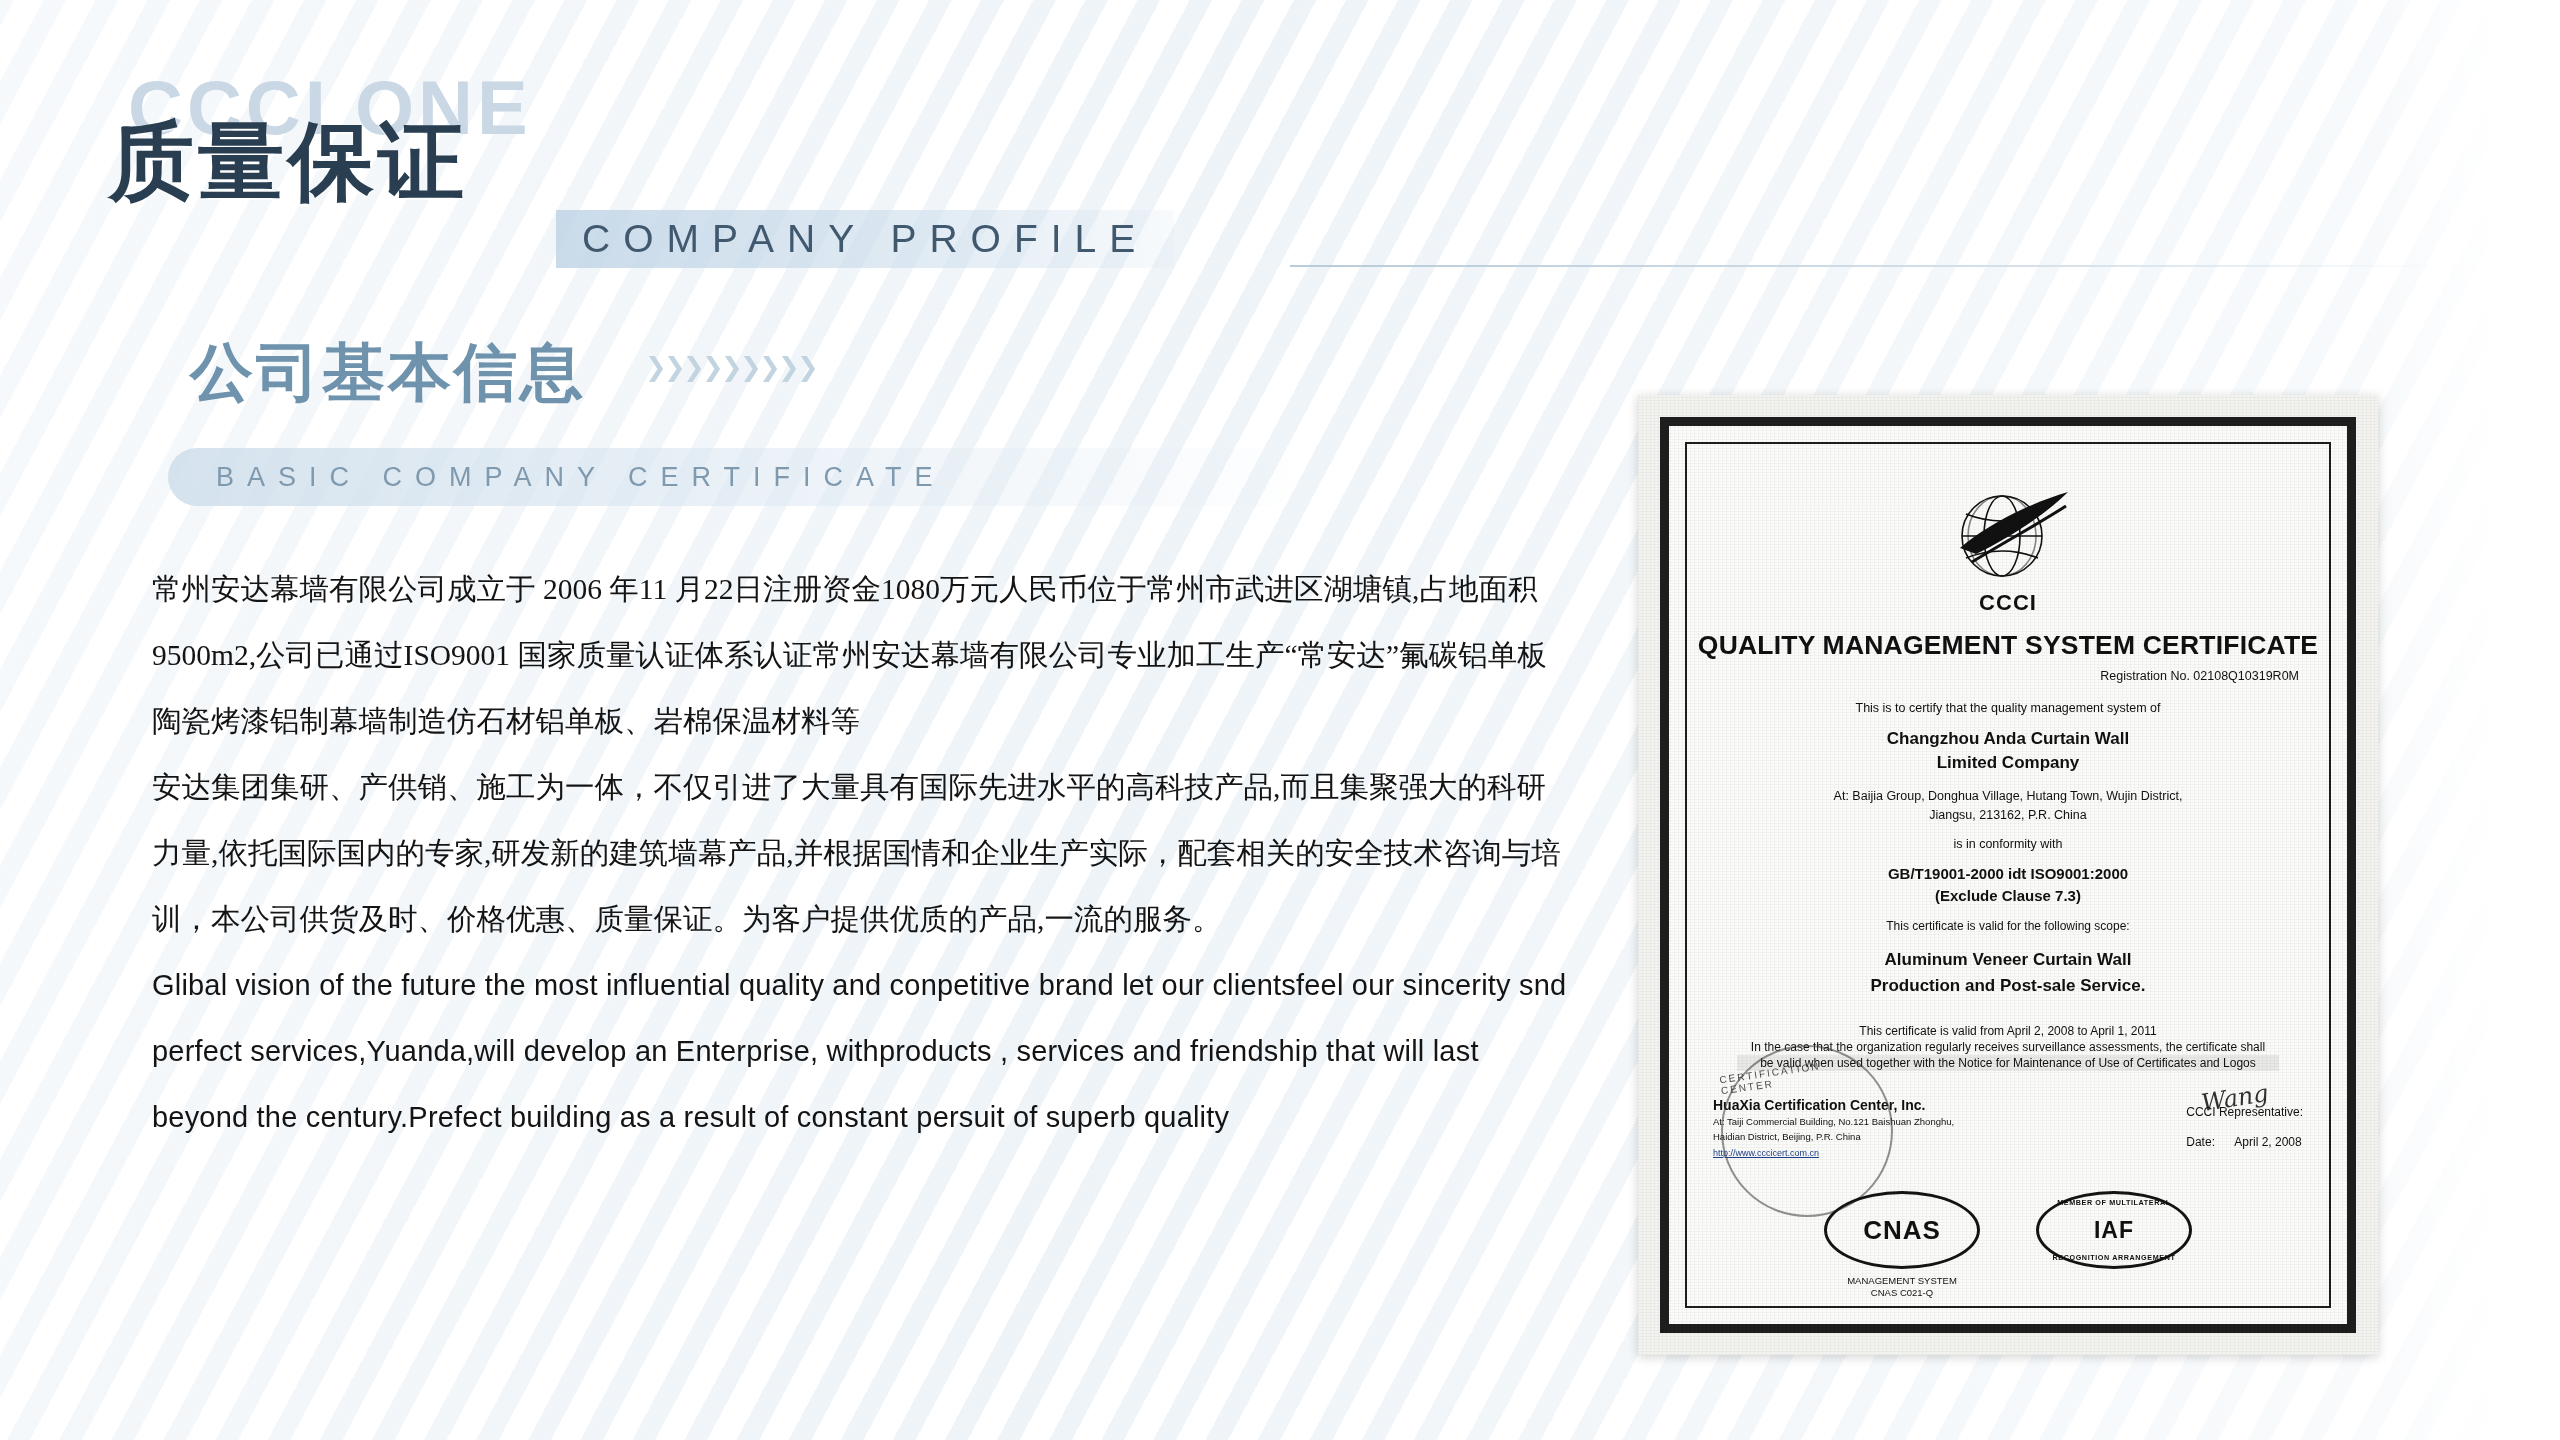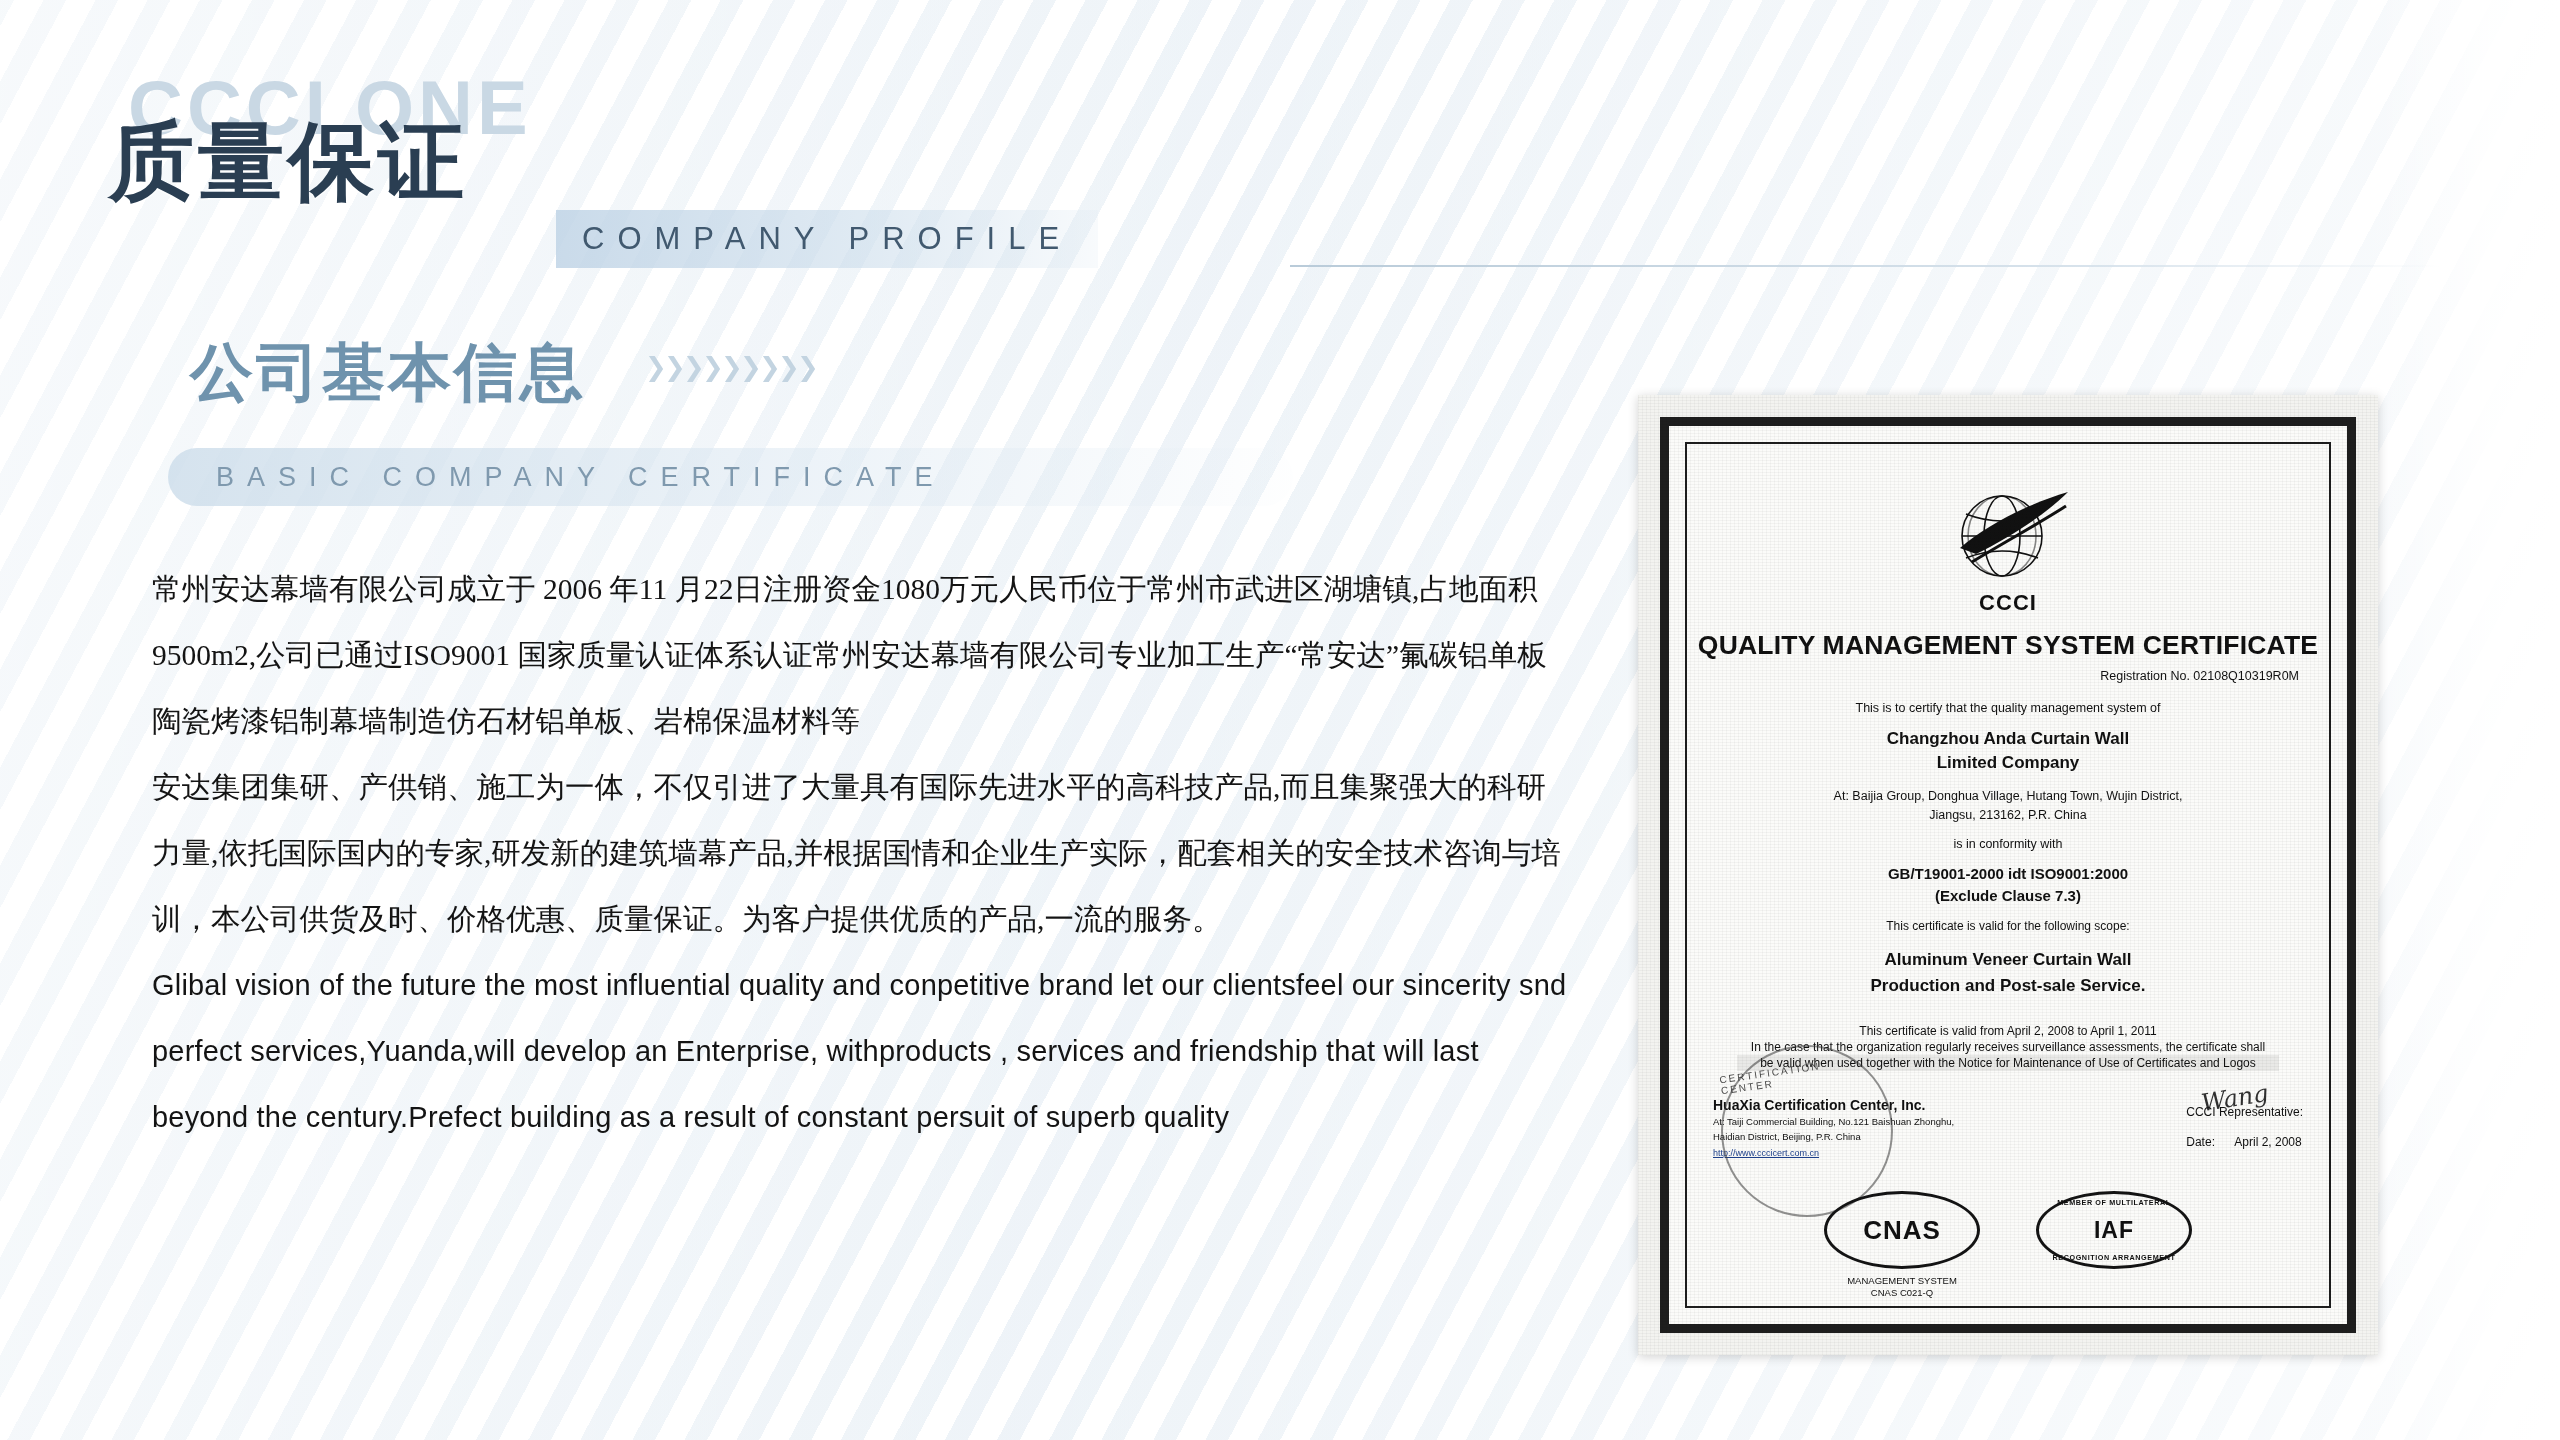--- a/index.html
+++ b/index.html
@@ -84,21 +84,21 @@
     position: absolute;
     left: 556px;
     top: 150px;
     height: 58px;
     padding: 0 26px;
     display: flex;
     align-items: center;
     background: linear-gradient(90deg, rgba(192,212,230,0.85) 0%, rgba(205,222,236,0.6) 60%, rgba(220,232,242,0.2) 100%);
   }
   .title-en {
-    font-size: 31px;
+    font-size: 39px;
     letter-spacing: 13px;
     color: #41596f;
     font-weight: 500;
     font-family: "Liberation Sans", sans-serif;
   }
   .header-rule {
     position: absolute;
     left: 1290px;
     top: 205px;
     width: 1150px;

